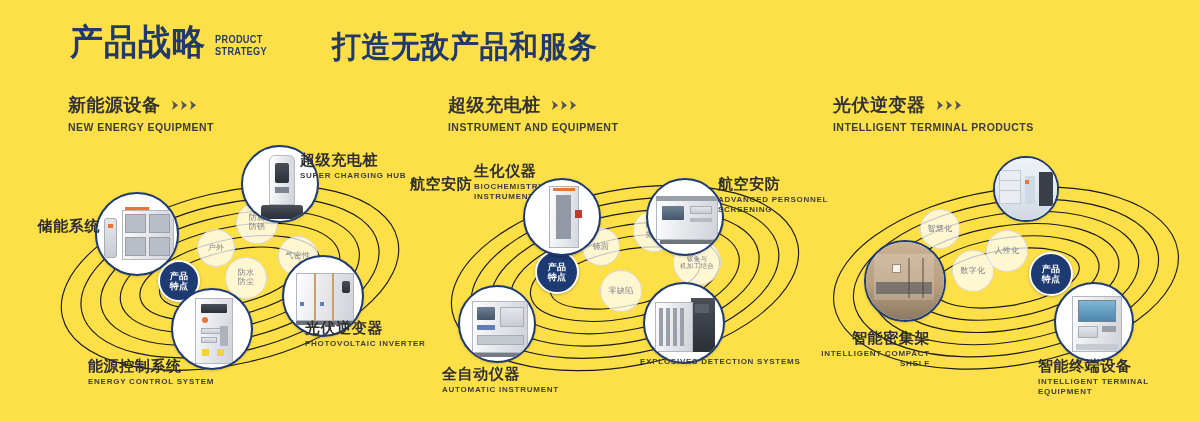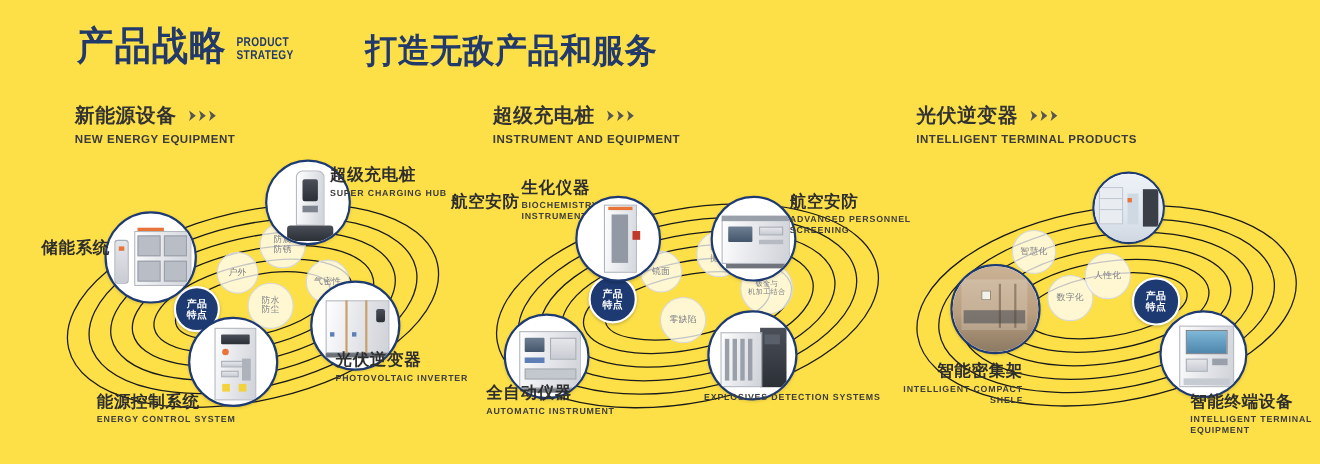--- a/index.html
+++ b/index.html
@@ -337,21 +337,21 @@
   <div class="lbl" style="left:474px; top:163px;">
     <div class="cn">生化仪器</div>
     <div class="en">BIOCHEMISTRY<br>INSTRUMENT</div>
   </div>
 
   <div class="lbl" style="left:718px; top:176px;">
     <div class="cn">航空安防</div>
     <div class="en">ADVANCED PERSONNEL<br>SCREENING</div>
   </div>
 
-  <div class="lbl" style="left:442px; top:350px;">
+  <div class="lbl" style="left:442px; top:366px;">
     <div class="cn">全自动仪器</div>
     <div class="en">AUTOMATIC INSTRUMENT</div>
   </div>
 
   <div class="lbl" style="left:640px; top:355px;">
     <div class="en">EXPLOSIVES DETECTION SYSTEMS</div>
   </div>
 
   <div class="bubble prod" style="left:523px; top:178px; width:78px; height:78px; position:absolute;">
     <div class="ph">
@@ -420,18 +420,18 @@
       </div>
     </div>
   </div>
 
 
   <div class="lbl right" style="left:790px; top:330px; width:140px;">
     <div class="cn">智能密集架</div>
     <div class="en">INTELLIGENT COMPACT<br>SHELF</div>
   </div>
 
-  <div class="lbl" style="left:1038px; top:358px;margin-left:44px;">
+  <div class="lbl" style="left:1038px; top:358px;">
     <div class="cn">智能终端设备</div>
     <div class="en">INTELLIGENT TERMINAL EQUIPMENT</div>
   </div>
 
 </div>
 
 </body></html>

